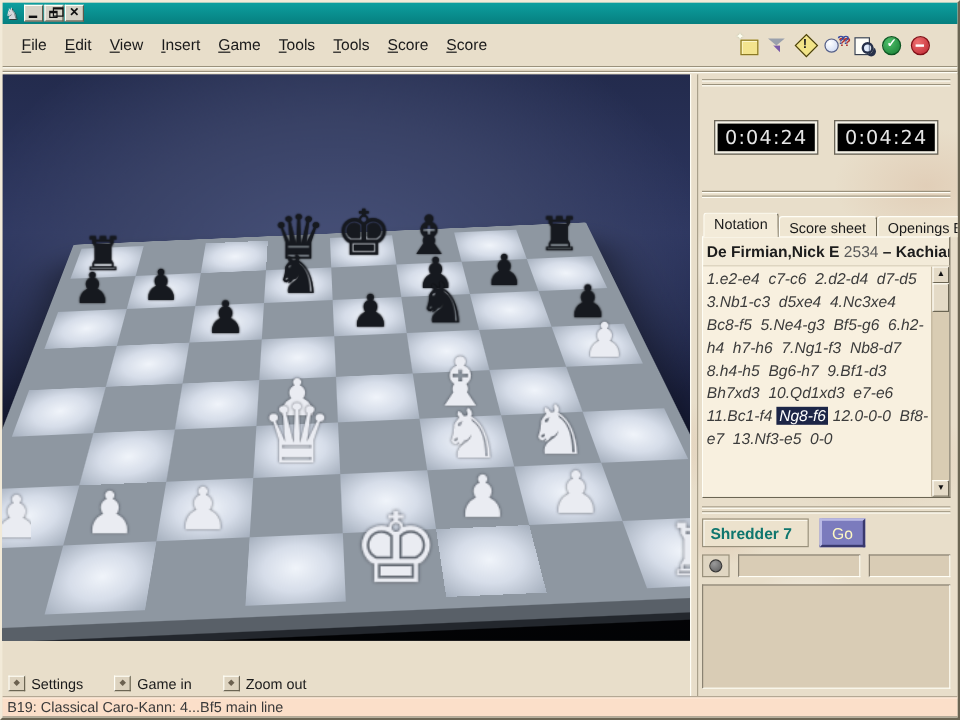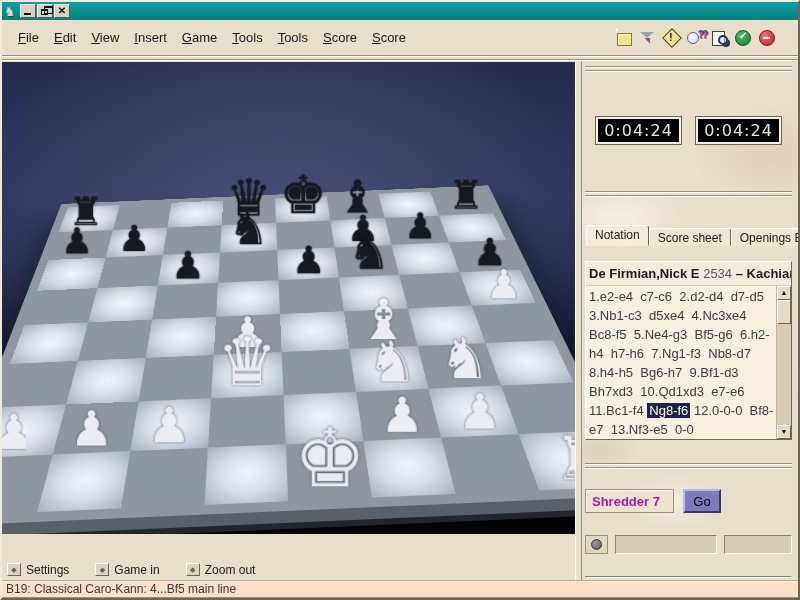--- a/index.html
+++ b/index.html
@@ -10,21 +10,20 @@
     background:#e7dcc6; position:relative;
   }
   .marble {
     background-color:#e8deca;
     background-image:
       radial-gradient(ellipse 90px 45px at 18% 30%, rgba(255,255,255,.55), transparent 70%),
       radial-gradient(ellipse 130px 60px at 66% 62%, rgba(211,166,137,.28), transparent 72%),
       radial-gradient(ellipse 70px 40px at 42% 85%, rgba(255,255,255,.45), transparent 70%),
       radial-gradient(ellipse 110px 70px at 88% 18%, rgba(205,160,130,.25), transparent 70%),
       radial-gradient(ellipse 60px 30px at 8% 75%, rgba(205,160,130,.22), transparent 70%);
-    gap: 16px;
   }
   
   .titlebar { height:18px; background:linear-gradient(180deg,#0da0a0,#067f7f); display:flex; align-items:center; padding:0 2px; }
   .title-icon { color:#d6d9dd; font-size:13px; line-height:13px; width:16px; text-shadow:1px 1px 0 #3a3a3a; }
   .title-text { color:#fff; font-weight:bold; font-size:11px; flex:1; white-space:nowrap; overflow:hidden; padding-left:2px; letter-spacing:.2px;}
   .winbtns { display:flex; gap:1px; }
   .winbtn { width:16px; height:14px; background:#d6d2c6; border:1px solid; border-color:#fffef6 #5f5a4c #5f5a4c #fffef6; position:relative; }
   .wb-min i { position:absolute; left:3px; bottom:2px; width:7px; height:2px; background:#111; }
   .wb-rest i { position:absolute; left:3px; top:4px; width:7px; height:6px; border:1px solid #111; border-top-width:2px; background:#d6d2c6; }
   .wb-rest i::before { content:""; position:absolute; left:2px; top:-5px; width:7px; height:5px; border:1px solid #111; border-top-width:2px; }
@@ -88,31 +87,31 @@
   .clock-row { margin-top:28px; display:flex; justify-content:center; gap:15px; }
   .clock { width:85px; height:27px; background:#000; color:#e6e6e6; border:2px solid #f6f2e6; box-shadow:0 0 0 1px #6b6557; font-size:16px; letter-spacing:1px; display:flex; align-items:center; justify-content:center; font-family:"DejaVu Sans", sans-serif; }
   .clock-row + .groove-zone { margin-top:30px; }
   .tabs { margin-top:11px; display:flex; align-items:flex-end; height:21px; padding-left:1px; }
   .tab { font-size:12px; color:#1a1a1a; padding:2px 8px 3px; background:#efe6d2; border:1px solid; border-color:#fffef6 #6b6553 #efe6d2 #fffef6; border-radius:3px 3px 0 0; height:18px; white-space:nowrap; }
   .tab.active { height:21px; background:#f3ebd9; font-weight:normal; position:relative; z-index:2; border-bottom-color:#f3ebd9; }
   .tabpage { height:218px; background:#f3ebd9; border:1px solid; border-color:#fffef6 #6b6553 #6b6553 #fffef6; margin-top:-1px; display:flex; flex-direction:column; }
   .game-header { padding:3px 3px 2px; font-size:13px; line-height:18px; white-space:nowrap; overflow:hidden; }
   .seg-b { font-weight:bold; color:#1c1c1c; }
   .seg-r { color:#5a5a5a; }
-  .moves-wrap { flex:1; display:flex; border-top:1px solid #d8cfba; background:#f8f0df; overflow:hidden; }
+  .moves-wrap { flex:1; display:flex; border-top:1px solid #d8cfba; background:#f8f0df; overflow:hidden;font-style:italic; }
   .moves { flex:1; font-size:13px; line-height:19px; color:#3c3c3c; padding:1px 1px 0 3px; white-space:pre-wrap; word-break:normal; overflow:hidden; }
   .hl { background:#1c2547; color:#fff; padding:0 2px; }
   .scrollbar { width:15px; display:flex; flex-direction:column; background:#d9ccb3; border-left:1px solid #c0b49c; }
   .sb-btn { height:14px; background:#e4dac6; border:1px solid; border-color:#fffef6 #6b6553 #6b6553 #fffef6; font-size:7px; line-height:12px; text-align:center; color:#111; }
   .sb-thumb { height:24px; background:#e4dac6; border:1px solid; border-color:#fffef6 #6b6553 #6b6553 #fffef6; }
   .sb-track { flex:1; }
   
   .engine-row1 { margin-top:3px; display:flex; align-items:center; gap:9px; }
-  .engine-name { width:89px; height:24px; background:#ece2cd; border:1px solid #9a917c; box-shadow:inset 1px 1px 0 #fffef6; font-size:13px; font-weight:bold; color:#a21caf; display:flex; align-items:center; padding-left:6px; }
-  .go-btn { width:38px; height:24px; background:#7b7bbd; border:2px solid; border-color:#b9b9e4 #39396e #39396e #b9b9e4; color:#000000; font-size:13px; display:flex; align-items:center; justify-content:center; font-family:"Liberation Sans",sans-serif; }
+  .engine-name { width:89px; height:24px; background:#ece2cd; border:1px solid #9a917c; box-shadow:inset 1px 1px 0 #fffef6; font-size:13px; font-weight:bold; color:#0f766e; display:flex; align-items:center; padding-left:6px; }
+  .go-btn { width:38px; height:24px; background:#7b7bbd; border:2px solid; border-color:#b9b9e4 #39396e #39396e #b9b9e4; color:#fef9c3; font-size:13px; display:flex; align-items:center; justify-content:center; font-family:"Liberation Sans",sans-serif; }
   .engine-row2 { margin-top:6px; display:flex; align-items:center; gap:7px; }
   .led-tile { width:23px; height:19px; background:#e0d6c2; border:1px solid #9a917c; display:flex; align-items:center; justify-content:center; }
   .led { width:11px; height:11px; border-radius:50%; background:radial-gradient(circle at 35% 30%, #9a9a9a, #5c5c5c); border:1px solid #3a3a3a; }
   .efield { height:19px; background:#d9ccb5; border:1px solid; border-color:#8a8272 #fffef6 #fffef6 #8a8272; }
   .efield-1 { width:103px; } .efield-2 { width:68px; }
   .engine-out { margin-top:6px; flex:1; margin-bottom:6px; background:#d9ccb5; border:1px solid; border-color:#8a8272 #fffef6 #fffef6 #8a8272; }
   
   .statusbar { height:17px; background:#fbdfc9; border-top:1px solid #b4a894; box-shadow:inset 0 1px 0 #ffeede; font-size:12px; color:#3a3a3a; display:flex; align-items:center; padding-left:4px; }
   .bottomstrip { height:8px; background:#cbc7bb; border-top:1px solid #9a917c; }
 </style>

